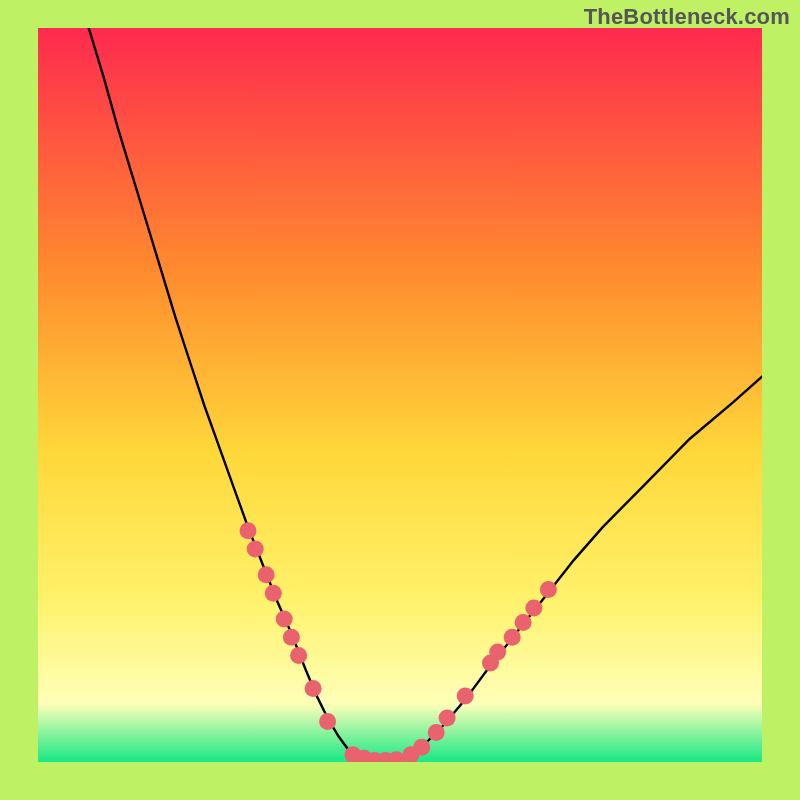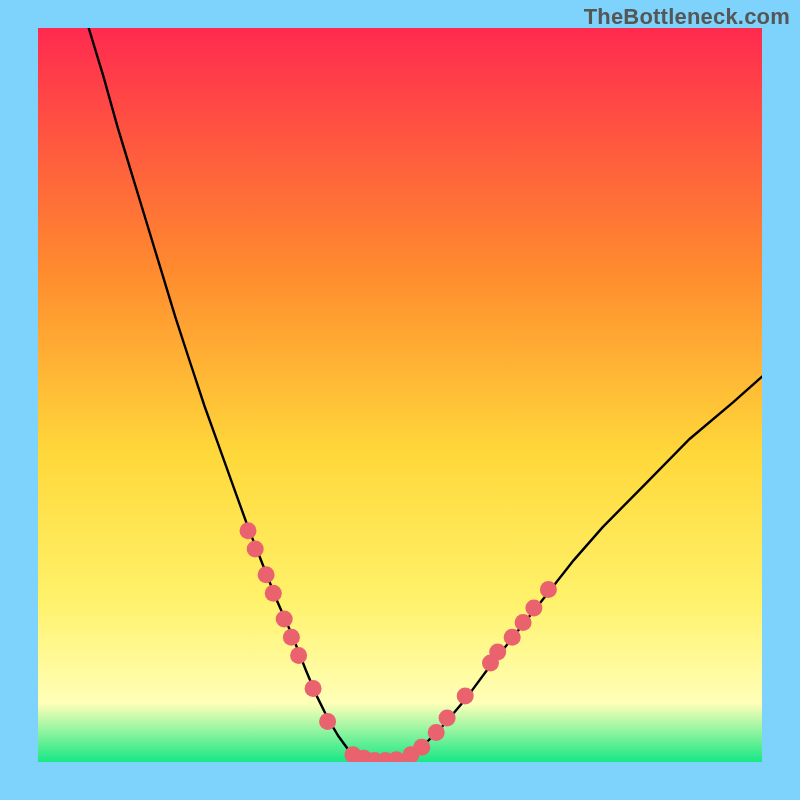--- a/index.html
+++ b/index.html
@@ -1,16 +1,16 @@
 <!DOCTYPE html>
 <html><head>
 <meta charset="utf-8">
 <style>
   html,body{margin:0;padding:0;width:800px;height:800px;overflow:hidden;background:#000;}
-  .frame{position:absolute;left:0;top:0;width:800px;height:800px;background:#7dd3fc;}
+  .frame{position:absolute;left:0;top:0;width:800px;height:800px;background:#bef264;}
   .plot{position:absolute;left:38px;top:28px;width:724px;height:734px;}
   .attr{position:absolute;left:0;top:0;width:800px;text-align:right;padding:4px 10px 0 0;box-sizing:border-box;font:700 22px Arial,Helvetica,sans-serif;color:#565656;letter-spacing:.2px;}
   svg{display:block;}
 </style>
 </head>
 <body>
 
 <div class="frame">
   <div class="attr">TheBottleneck.com</div>
   <div class="plot">

